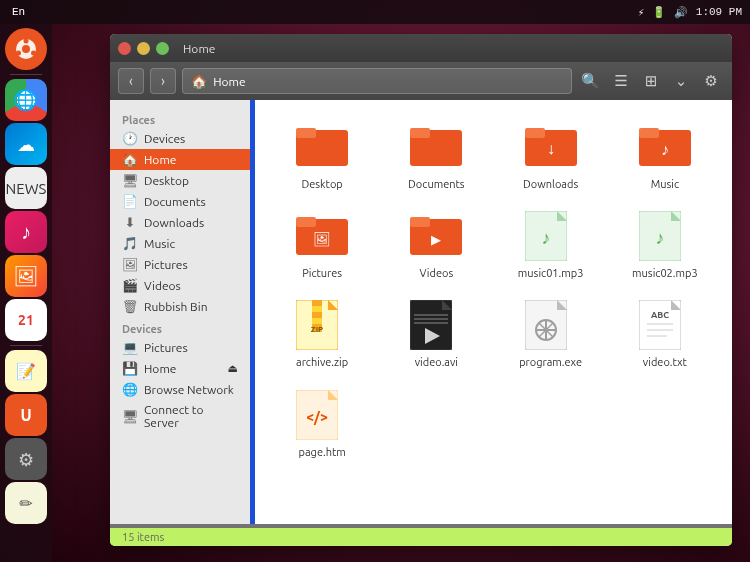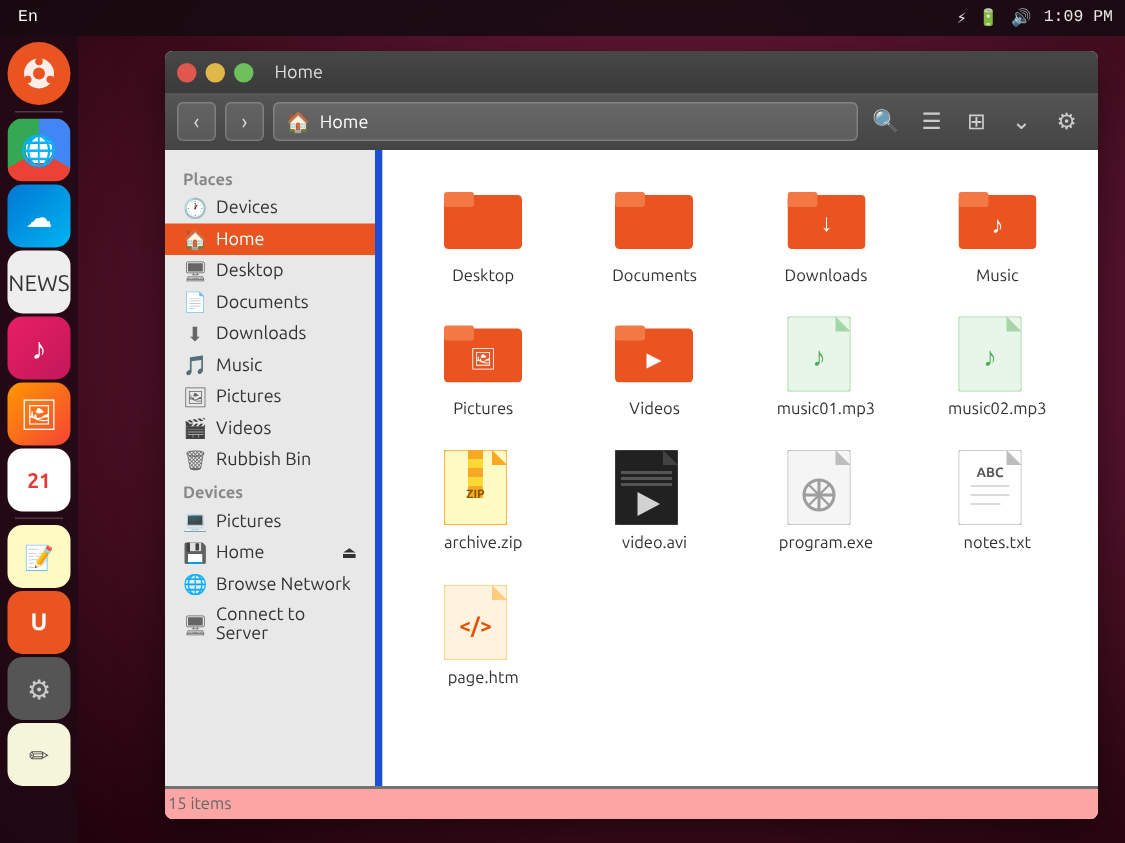--- a/index.html
+++ b/index.html
@@ -222,25 +222,25 @@
       color: #333;
       text-align: center;
       max-width: 80px;
       word-break: break-word;
       line-height: 1.2;
     }
 
     
     .status-bar {
       height: 22px;
-      background: #fca5a5;
-      border-top: 2px solid #737373;
-      display: flex;
-      align-items: center;
-      padding: 0 2px;
+      background: #bef264;
+      border-top: 4px solid #737373;
+      display: flex;
+      align-items: center;
+      padding: 0 12px;
       font-size: 11px;
       color: #666;
       flex-shrink: 0;
     }
   </style>
 </head>
 <body>
 
 <div class="top-bar">
   <span class="top-bar-left">En</span>
@@ -507,21 +507,21 @@
           <div class="file-icon">
             <svg width="42" height="50" viewBox="0 0 42 50">
               <rect x="0" y="0" width="42" height="50" rx="2" fill="white" stroke="#BDBDBD"></rect>
               <polygon points="32,0 42,10 32,10" fill="#BDBDBD"></polygon>
               <text x="21" y="18" text-anchor="middle" fill="#555" font-size="9" font-weight="bold">ABC</text>
               <line x1="8" y1="24" x2="34" y2="24" stroke="#CCC" stroke-width="1"></line>
               <line x1="8" y1="30" x2="34" y2="30" stroke="#CCC" stroke-width="1"></line>
               <line x1="8" y1="36" x2="28" y2="36" stroke="#CCC" stroke-width="1"></line>
             </svg>
           </div>
-          <span class="file-name">notes.txt</span>
+          <span class="file-name">video.txt</span>
         </div>
 
         <div class="file-item">
           <div class="file-icon">
             <svg width="42" height="50" viewBox="0 0 42 50">
               <rect x="0" y="0" width="42" height="50" rx="2" fill="#FFF3E0" stroke="#FFCC80"></rect>
               <polygon points="32,0 42,10 32,10" fill="#FFCC80"></polygon>
               <text x="21" y="32" text-anchor="middle" fill="#E65100" font-size="14" font-weight="bold">&lt;/&gt;</text>
             </svg>
           </div>

